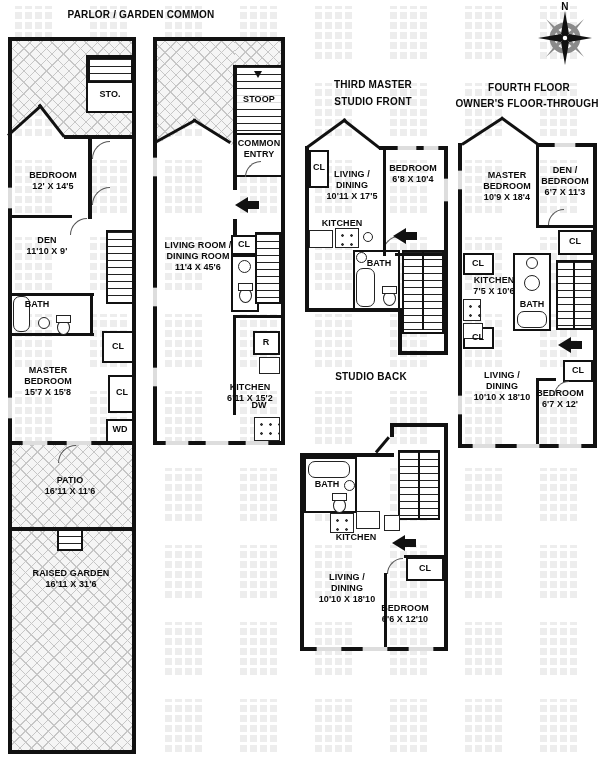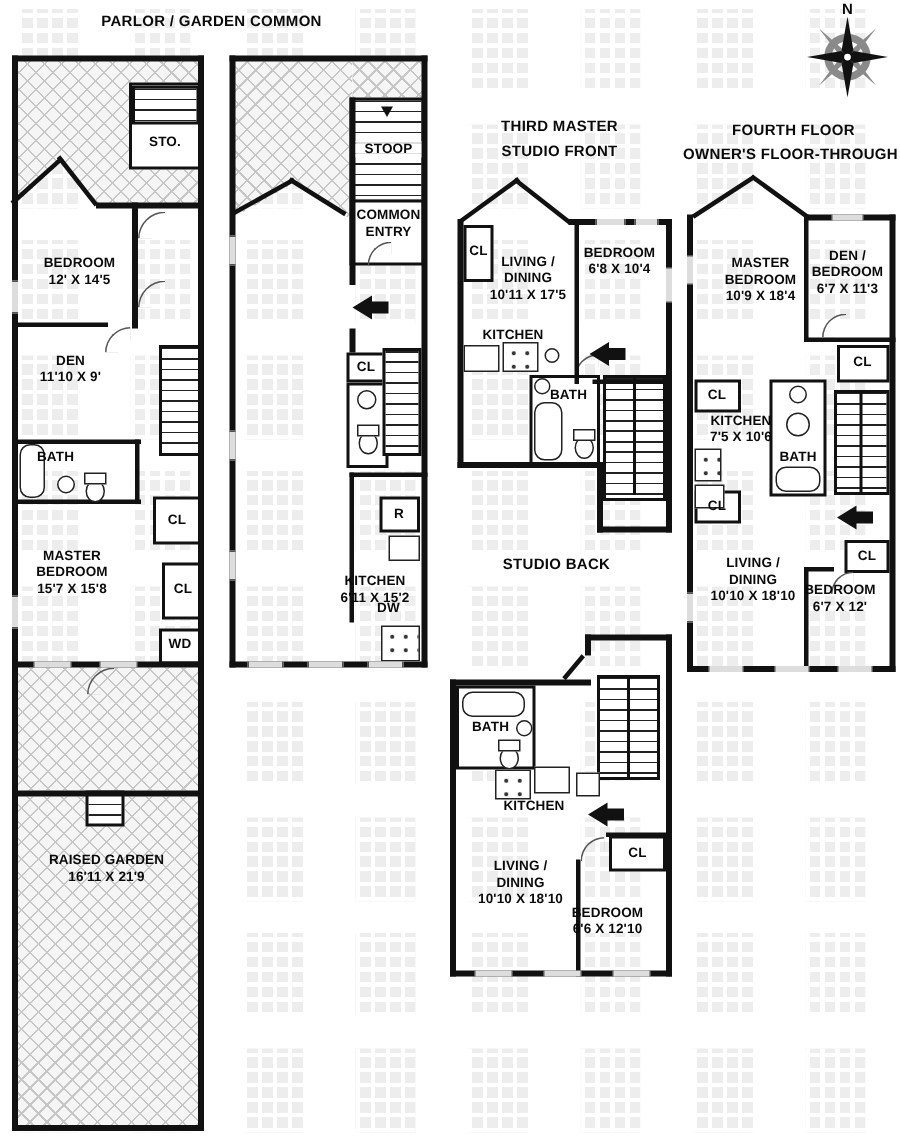--- a/index.html
+++ b/index.html
@@ -200,27 +200,31 @@
     <div class="lbl" style="left:100px;top:350px;width:28px">CL</div>
     <div class="box" style="left:98px;top:382px;width:29px;height:24px"></div>
     <div class="lbl" style="left:98px;top:387px;width:28px">WD</div>
 
     <div class="wall" style="left:0;top:404px;width:128px;height:4px"></div>
     <div class="win" style="left:14px;top:404px;width:26px;height:4px"></div>
     <div class="win" style="left:58px;top:404px;width:26px;height:4px"></div>
     <div class="arc" style="left:50px;top:408px;width:18px;height:18px"></div>
 
     <div class="hatch" style="left:2px;top:408px;width:124px;height:82px"></div>
+    <div class="lbl" style="left:12px;top:438px;width:100px">
+      <div class="nm">PATIO</div>
+      <div class="dm">16'11 X 11'6</div>
+    </div>
 
     <div class="wall" style="left:0;top:490px;width:128px;height:4px"></div>
     <div class="stairs" style="left:49px;top:490px;width:26px;height:24px"></div>
     <div class="hatch" style="left:2px;top:494px;width:124px;height:219px"></div>
     <div class="lbl" style="left:8px;top:531px;width:110px">
       <div class="nm">RAISED GARDEN</div>
-      <div class="dm">16'11 X 21'9</div>
+      <div class="dm">16'11 X 31'6</div>
     </div>
 
     <div class="winv" style="left:0;top:150px;width:4px;height:22px"></div>
     <div class="winv" style="left:0;top:360px;width:4px;height:22px"></div>
   </div>
 
   <div class="plan" style="left:153px;top:37px;width:132px;height:408px">
     <div class="wall" style="left:0;top:0;width:132px;height:4px"></div>
     <div class="wall" style="left:0;top:0;width:4px;height:408px"></div>
     <div class="wall" style="left:128px;top:0;width:4px;height:408px"></div>
@@ -238,20 +242,24 @@
     <div class="box" style="left:80px;top:96px;width:50px;height:44px"></div>
     <div class="lbl" style="left:82px;top:101px;width:48px">
       <div class="nm" style="width:44px">COMMON ENTRY</div>
     </div>
     <div class="arc" style="left:92px;top:124px;width:16px;height:16px"></div>
 
     <div class="wall" style="left:80px;top:28px;width:4px;height:125px"></div>
     <div class="wall" style="left:80px;top:182px;width:4px;height:16px"></div>
     <div class="arrow-left" style="left:82px;top:160px"></div>
 
+    <div class="lbl" style="left:-2px;top:203px;width:94px">
+      <div class="nm" style="width:84px">LIVING ROOM / DINING ROOM</div>
+      <div class="dm">11'4 X 45'6</div>
+    </div>
 
     <div class="box" style="left:78px;top:198px;width:26px;height:20px"></div>
     <div class="lbl" style="left:79px;top:202px;width:24px">CL</div>
     <div class="box" style="left:78px;top:218px;width:28px;height:57px"></div>
     <div class="sink" style="left:85px;top:223px;width:13px;height:13px"></div>
     <div class="toilet" style="left:85px;top:246px"></div>
     <div class="stairs" style="left:102px;top:195px;width:26px;height:72px"></div>
 
     <div class="wall" style="left:80px;top:278px;width:52px;height:3px"></div>
     <div class="wall" style="left:80px;top:278px;width:3px;height:100px"></div>

